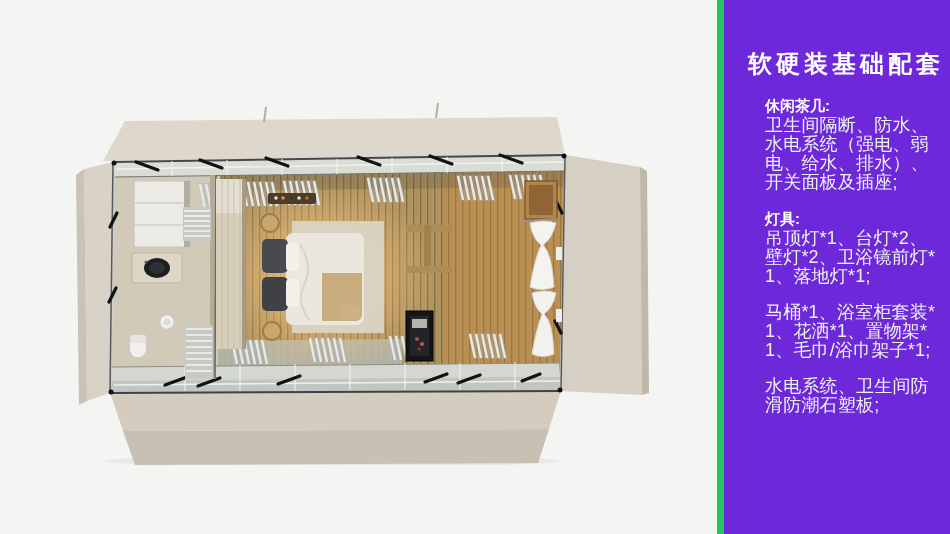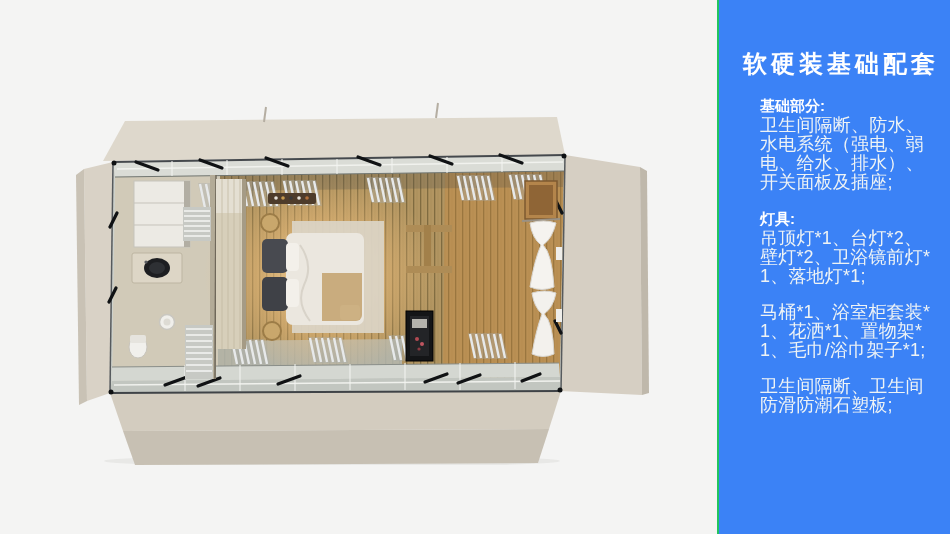--- a/index.html
+++ b/index.html
@@ -12,23 +12,23 @@
 
   
   .floorplan{
     position:absolute;left:70px;top:95px;width:620px;height:370px;
   }
   .floorplan svg{display:block;width:100%;height:100%;}
 
   
   .panel{
     position:absolute;top:0;right:0;width:233px;height:534px;
-    background:#3b82f6;color:#ffffff;box-sizing:border-box;
+    background:#6d28d9;color:#ffffff;box-sizing:border-box;
     padding:50px 12px 0 24px;
-    border-left:2px solid #22c55e;
+    border-left:7px solid #22c55e;
   }
   .panel-title{
     font-size:24px;font-weight:bold;letter-spacing:4px;
     line-height:1.2;white-space:nowrap;
   }
   .sections{margin-left:17px;margin-top:14px;width:176px;}
   .section{margin-top:17px;}
   .section-heading{
     font-size:15px;font-weight:bold;line-height:19px;margin:0 0 1px 0;
   }
@@ -265,31 +265,31 @@
         <rect x="486" y="214" width="6" height="13" fill="#efeeea"></rect>
       </g>
     </svg>
   </div>
 
   <div class="panel">
     <div class="panel-title">软硬装基础配套</div>
 
     <div class="sections">
       <div class="section">
-        <div class="section-heading">基础部分:</div>
+        <div class="section-heading">休闲茶几:</div>
         <div class="section-body">卫生间隔断、防水、水电系统（强电、弱电、给水、排水）、开关面板及插座;</div>
       </div>
       <div class="section">
       </div>
       <div class="section">
         <div class="section-heading">灯具:</div>
         <div class="section-body">吊顶灯*1、台灯*2、壁灯*2、卫浴镜前灯*1、落地灯*1;</div>
       </div>
       <div class="section">
         <div class="section-body">马桶*1、浴室柜套装*1、花洒*1、置物架*1、毛巾/浴巾架子*1;</div>
       </div>
       <div class="section">
-        <div class="section-body">卫生间隔断、卫生间防滑防潮石塑板;</div>
+        <div class="section-body">水电系统、卫生间防滑防潮石塑板;</div>
       </div>
     </div>
   </div>
 
 </div>
 
 </body></html>

